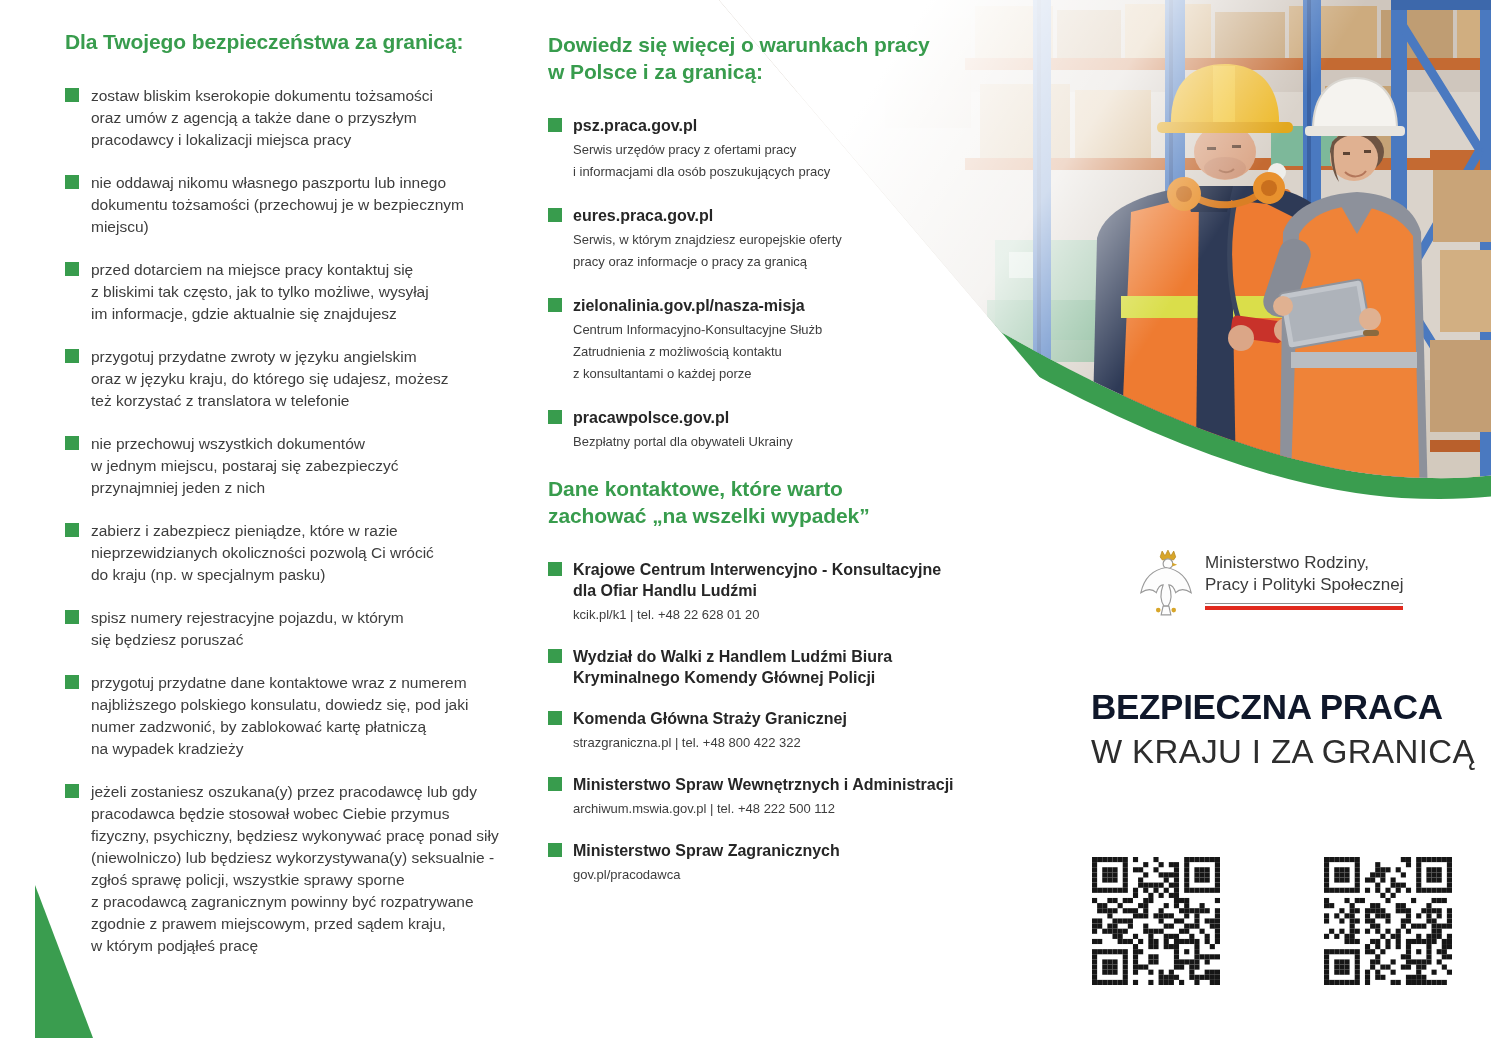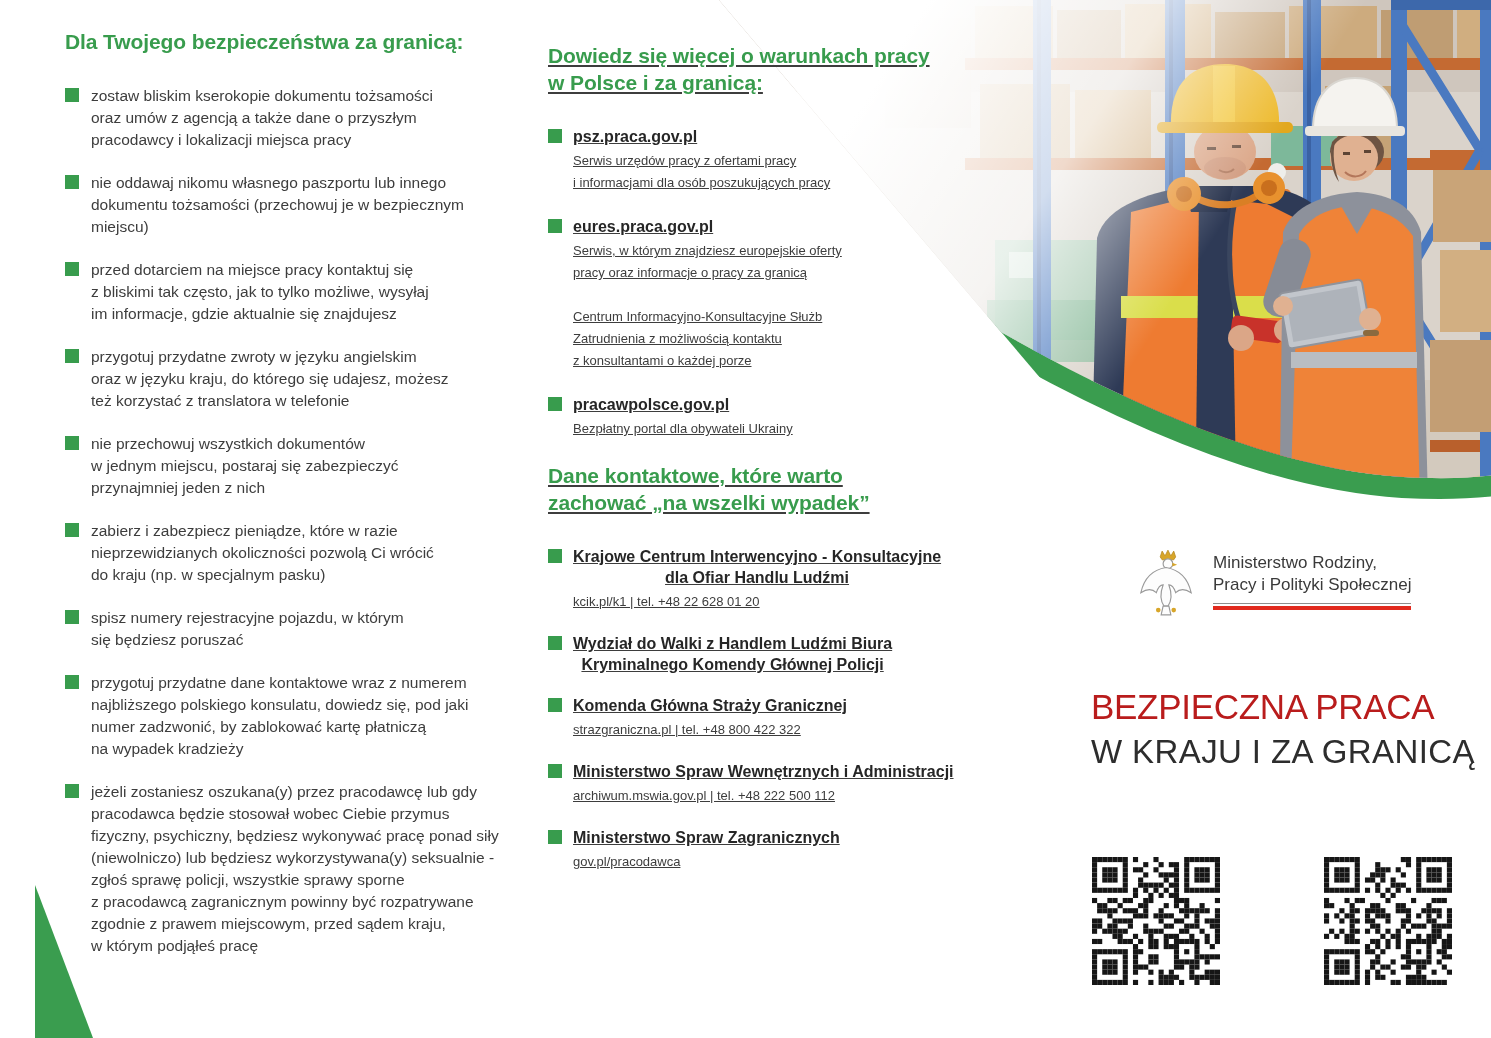--- a/index.html
+++ b/index.html
@@ -5,44 +5,44 @@
   html,body{margin:0;padding:0;background:#ffffff;}
   .page{
     position:relative;width:1491px;height:1038px;background:#ffffff;overflow:hidden;
     font-family:"Liberation Sans","DejaVu Sans",sans-serif;color:#3d3d3d;margin-left:35px;
   }
   
   .photo{position:absolute;left:600px;top:0;width:891px;height:540px;pointer-events:none;}
   
   .col{position:absolute;z-index:2;}
   .col-left{left:30px;top:28px;width:462px;}
-  .col-mid{left:513px;top:42px;width:436px;text-decoration:underline;}
+  .col-mid{left:513px;top:31px;width:436px;}
   .col-heading{
     font-size:21px;line-height:27px;font-weight:700;color:#389c4d;
     margin:0 0 30px 0;white-space:pre-line;letter-spacing:-0.1px;
   }
   .tip{display:flex;gap:12px;margin-bottom:21px;}
   .sq{flex:0 0 auto;width:14px;height:14px;background:#389c4d;margin-top:3px;}
   .tip-text{margin:0;font-size:15.5px;line-height:22px;color:#3d3d3d;white-space:pre-line;}
   .link-item{margin-bottom:22px;}
   .link-head{display:flex;gap:11px;}
-  .link-title{margin:0;font-size:16px;line-height:22px;font-weight:700;color:#262626;white-space:pre-line;text-align:center;}
+  .link-title{margin:0;font-size:16px;line-height:22px;font-weight:700;color:#262626;white-space:pre-line;}
   .link-desc{margin:2px 0 0 25px;font-size:13px;line-height:22px;color:#3d3d3d;white-space:pre-line;}
   .section2-heading{margin-top:22px;}
   .contact .link-title{line-height:21px;}
   .contact .link-desc{margin-top:3px;}
   .contact.link-item{margin-bottom:20px;}
   
-  .logo{position:absolute;left:1102px;top:548px;display:flex;gap:18px;z-index:2;}
+  .logo{position:absolute;left:1102px;top:548px;display:flex;gap:10px;z-index:2;}
   .eagle{width:58px;height:70px;flex:0 0 auto;}
   .logo-text{font-size:17px;line-height:22px;color:#3a3a3a;padding-top:4px;white-space:pre-line;}
   .logo-rule{height:1px;background:#8f8f8f;margin-top:7px;}
   .logo-red{height:4px;background:#e22a1e;margin-top:2px;}
   .title-block{position:absolute;left:1056px;top:684px;z-index:2;}
-  .title1{margin:0;font-size:35px;line-height:45px;font-weight:400;color:#b91c1c;letter-spacing:-0.3px;}
+  .title1{margin:0;font-size:35px;line-height:45px;font-weight:700;color:#0f172a;letter-spacing:-0.3px;}
   .title2{margin:0;font-size:33px;line-height:45px;font-weight:400;color:#2d2d2d;letter-spacing:0.4px;}
   .qr{position:absolute;top:857px;width:128px;height:128px;z-index:2;background:#fff;}
   .qr-left{left:1057px;}
   .qr-right{left:1289px;}
   .corner-triangle{
     position:absolute;left:0;top:885px;width:58px;height:153px;background:#3a9d4f;
     clip-path:polygon(0 0,100% 100%,0 100%);z-index:1;
   }
 </style>
 </head>
@@ -260,20 +260,24 @@
     </div>
     <div class="link-item">
       <div class="link-head">
           <span class="sq"></span>
         <p class="link-title">eures.praca.gov.pl</p>
         </div>
       <p class="link-desc">Serwis, w którym znajdziesz europejskie oferty
 pracy oraz informacje o pracy za granicą</p>
     </div>
     <div class="link-item">
+      <div class="link-head">
+          <span class="sq"></span>
+        <p class="link-title">zielonalinia.gov.pl/nasza-misja</p>
+        </div>
       <p class="link-desc">Centrum Informacyjno-Konsultacyjne Służb
 Zatrudnienia z możliwością kontaktu
 z konsultantami o każdej porze</p>
     </div>
     <div class="link-item">
       <div class="link-head">
           <span class="sq"></span>
         <p class="link-title">pracawpolsce.gov.pl</p>
         </div>
       <p class="link-desc">Bezpłatny portal dla obywateli Ukrainy</p>

